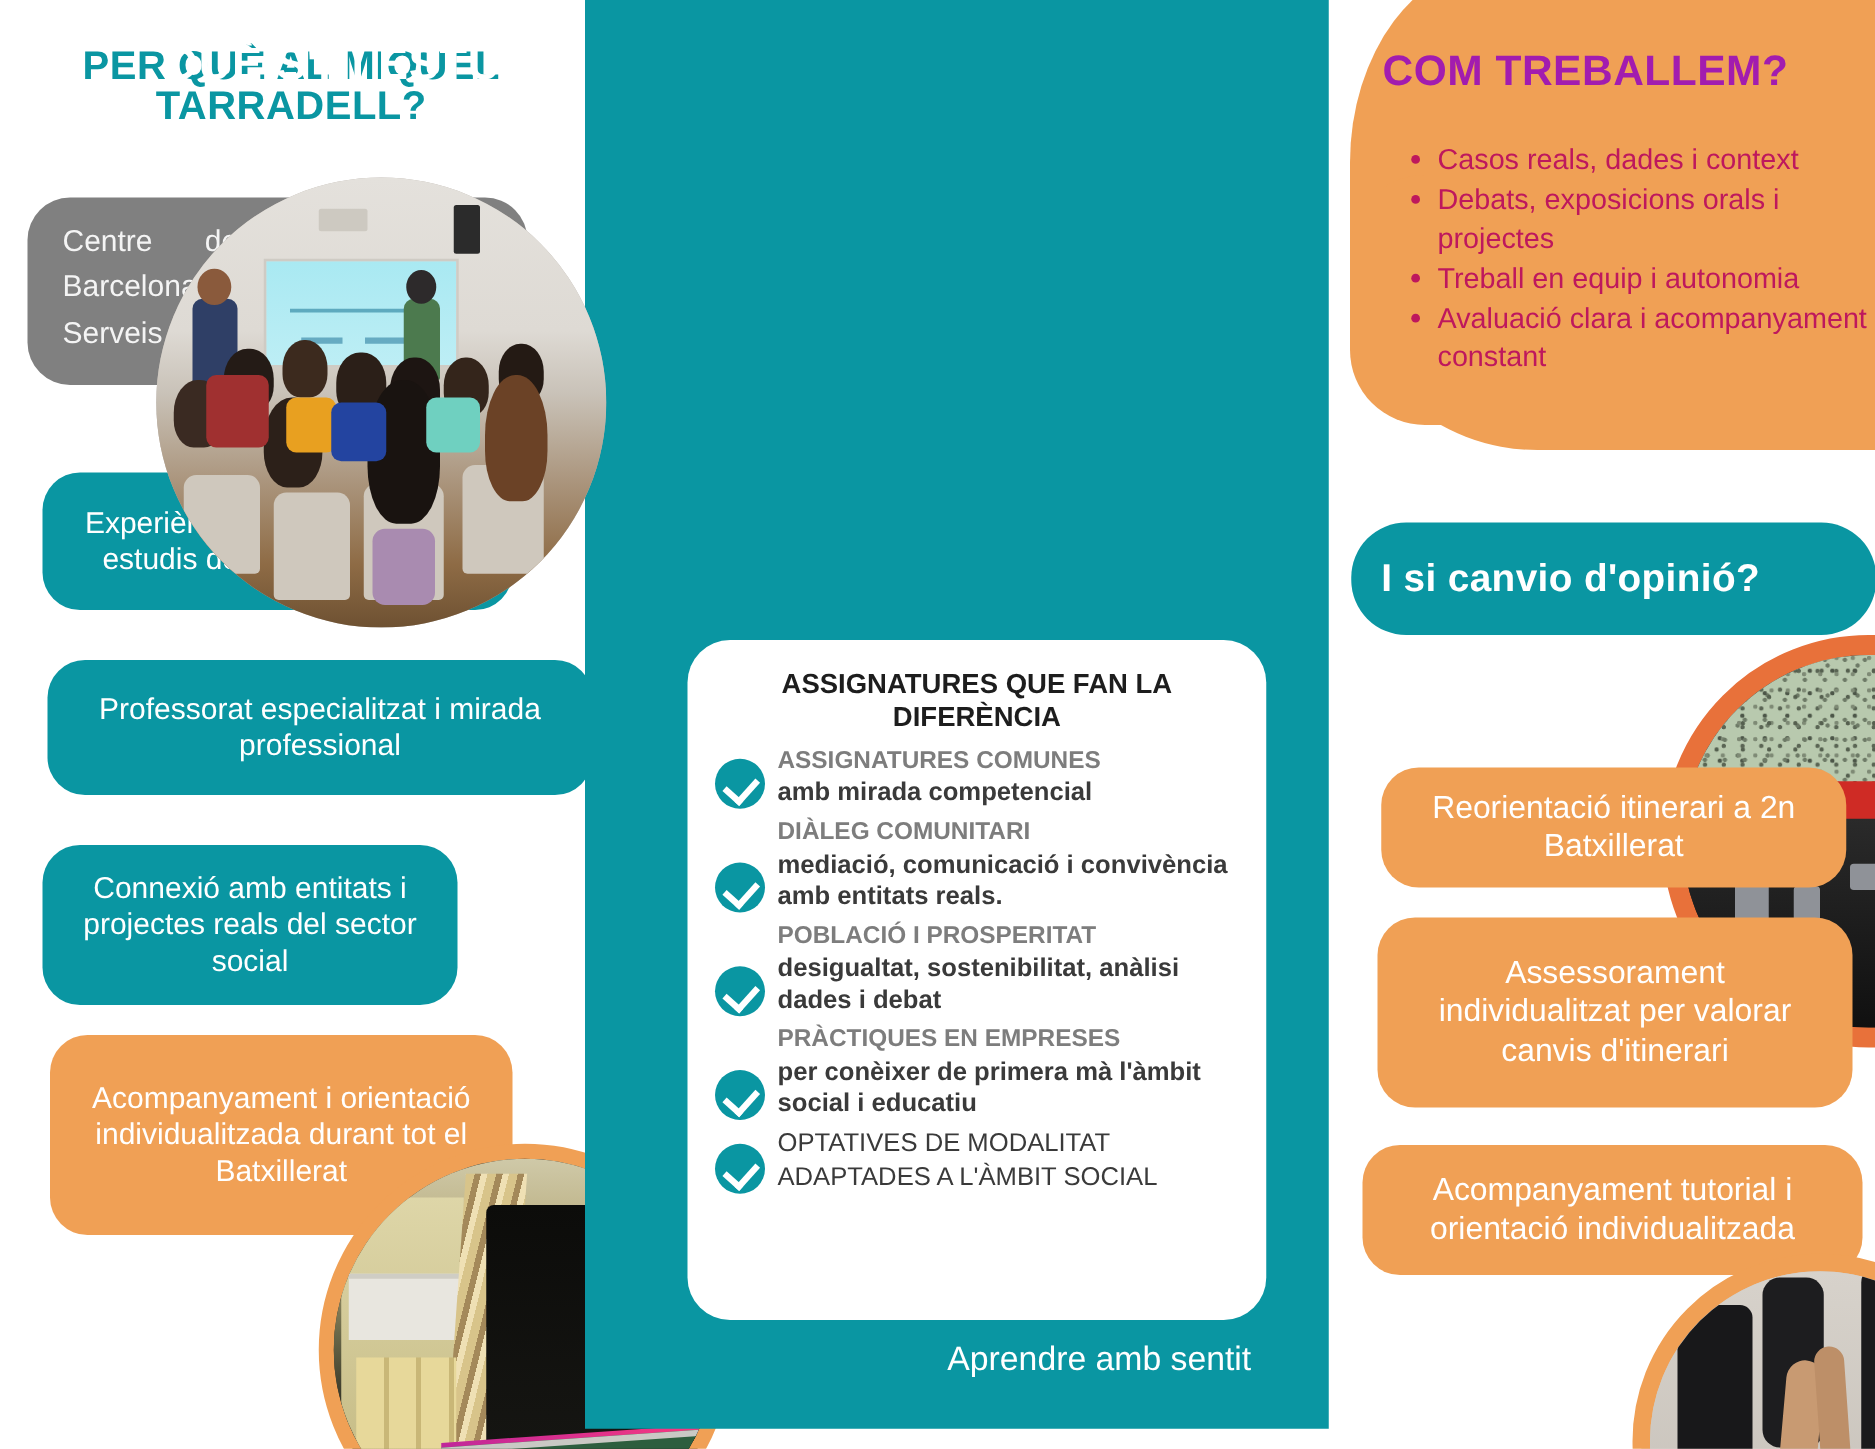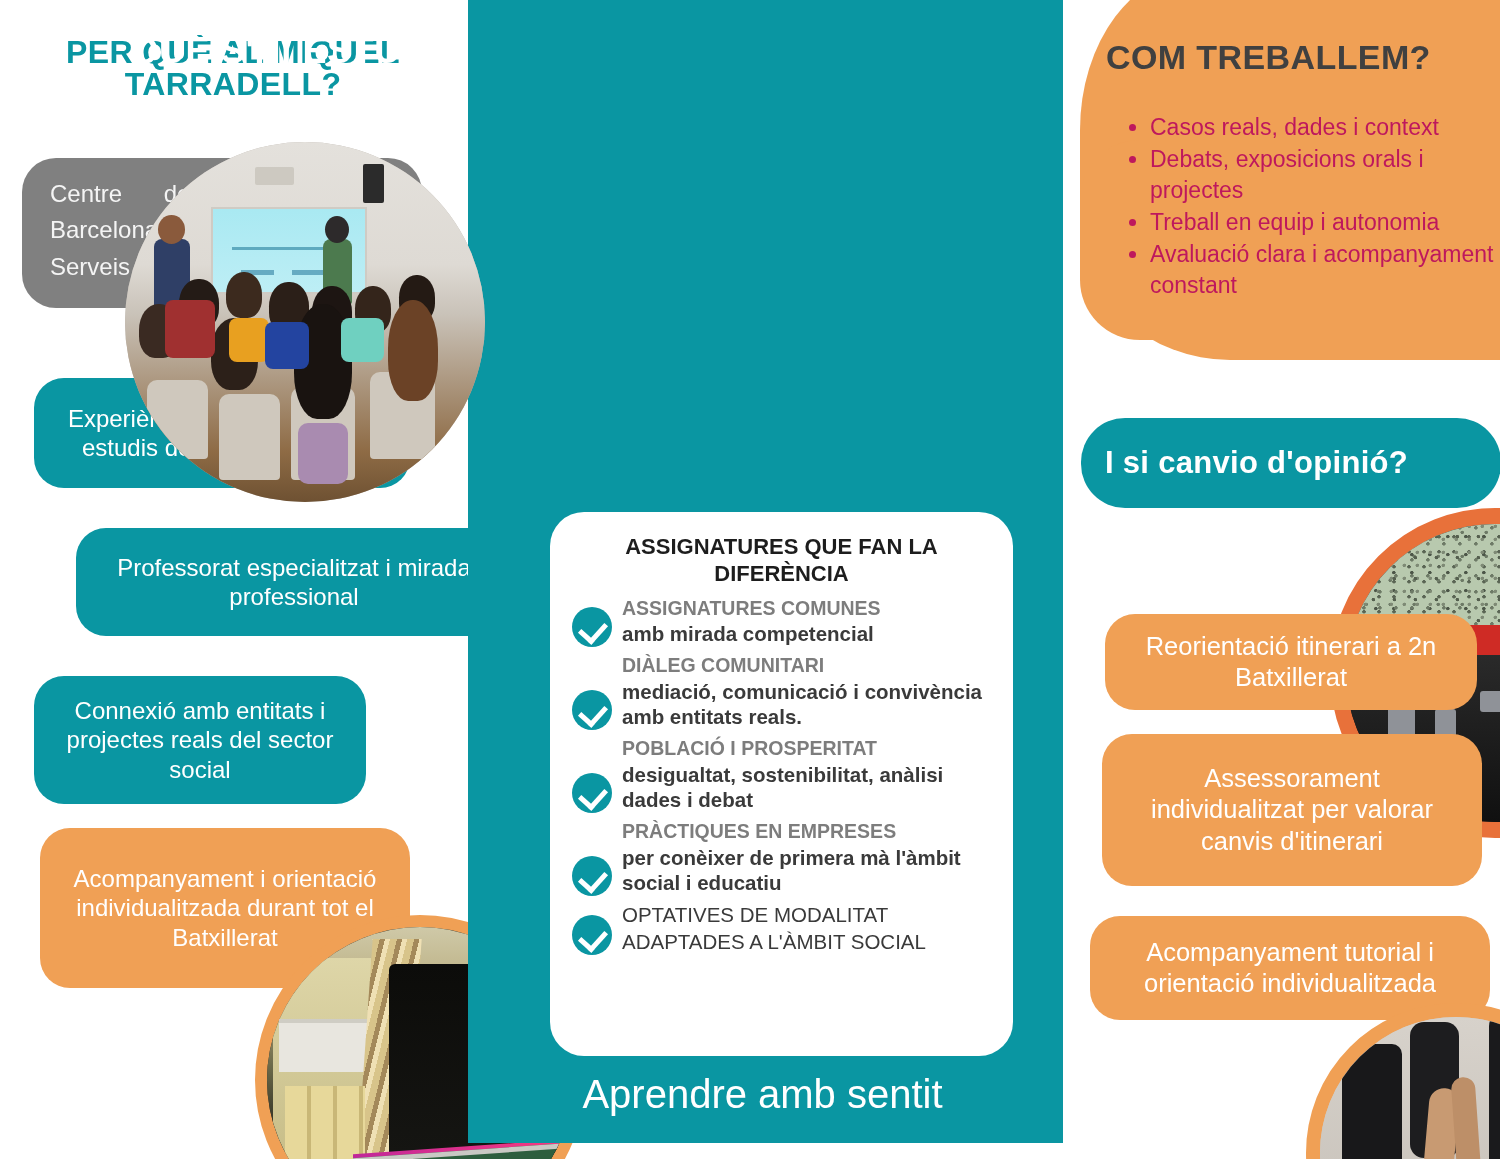--- a/index.html
+++ b/index.html
@@ -37,21 +37,21 @@
     background:#808080;border-radius:34px;
     color:#f4f4f4;font-size:24px;
     text-align:justify;
     padding:18px 28px;
     display:block;
     line-height:1.52;
   }
   .teal-pill{background:#0A96A2;font-size:24px;padding:10px 22px;}
   .orange-pill{background:#F0A055;font-size:24px;padding:10px 22px;}
   #lp1{left:34px;top:378px;width:376px;height:110px;}
-  #lp2{left:38px;top:528px;width:436px;height:108px;margin-left:38px;}
+  #lp2{left:38px;top:528px;width:436px;height:108px;}
   #lp3{left:34px;top:676px;width:332px;height:128px;}
   #lp4{left:40px;top:828px;width:370px;height:160px;background:#F0A055;}
 
   
   #theatre-photo{
     position:absolute;left:255px;top:915px;width:330px;height:330px;
     border-radius:50%;
     border:12px solid #F0A055;
     box-sizing:border-box;
     overflow:hidden;
@@ -120,37 +120,37 @@
   .check:after{
     content:"";position:absolute;left:12px;top:10px;width:13px;height:20px;
     border-right:5px solid #fff;border-bottom:5px solid #fff;
     transform:rotate(42deg);
   }
   .subject-txt{flex:1 1 auto;}
   .subject-txt .hd{color:#7d7d7d;font-weight:700;font-size:19.5px;line-height:1.3;}
   .subject-txt .hd.plain{color:#3a3a3a;font-weight:400;font-size:20.5px;}
   .subject-txt .bd{color:#3a3a3a;font-weight:700;font-size:20.5px;line-height:1.26;}
   #tagline{
-    position:absolute;left:468px;top:1072px;width:533px;text-align:center;
-    color:#ffffff;font-size:40px;padding-left:56px;box-sizing:border-box;
+    position:absolute;left:468px;top:1072px;width:533px;text-align:right;
+    color:#ffffff;font-size:27px;padding-left:56px;box-sizing:border-box;
   }
 
   
   #orange-blob{
     position:absolute;left:1080px;top:-30px;width:460px;height:390px;
     background:#F0A055;
     border-radius:120px 0 0 150px/160px 0 0 140px;
   }
   #orange-blob-tail{
     position:absolute;left:1080px;top:140px;width:120px;height:200px;
     background:#F0A055;border-radius:60px 0 0 60px;
   }
   #right-title{
     position:absolute;left:1106px;top:38px;width:394px;
-    color:#404040;font-weight:800;font-size:34px;letter-spacing:0.4px;
+    color:#a21caf;font-weight:800;font-size:34px;letter-spacing:0.4px;
   }
   #right-bullets{
     position:absolute;left:1124px;top:112px;width:370px;
     color:#be185d;font-size:23px;line-height:1.32;
   }
   #right-bullets li{margin-bottom:2px;}
   #right-bullets ul{margin:0;padding-left:26px;}
 
   #teal-banner{
     position:absolute;left:1081px;top:418px;width:420px;height:90px;

